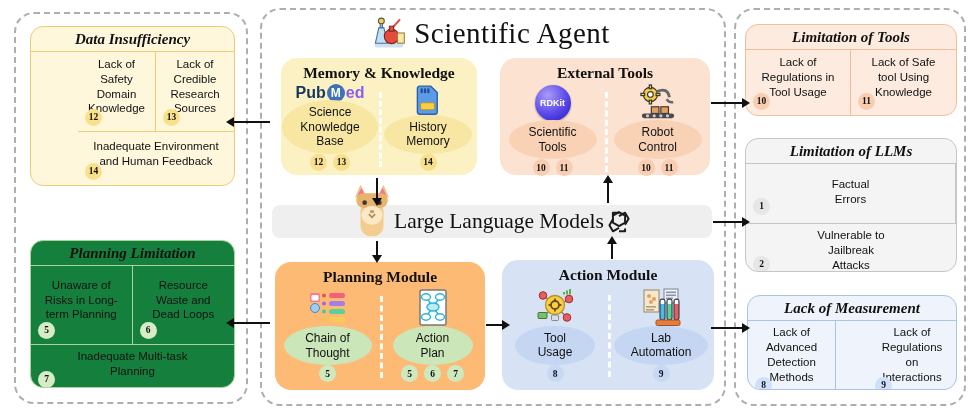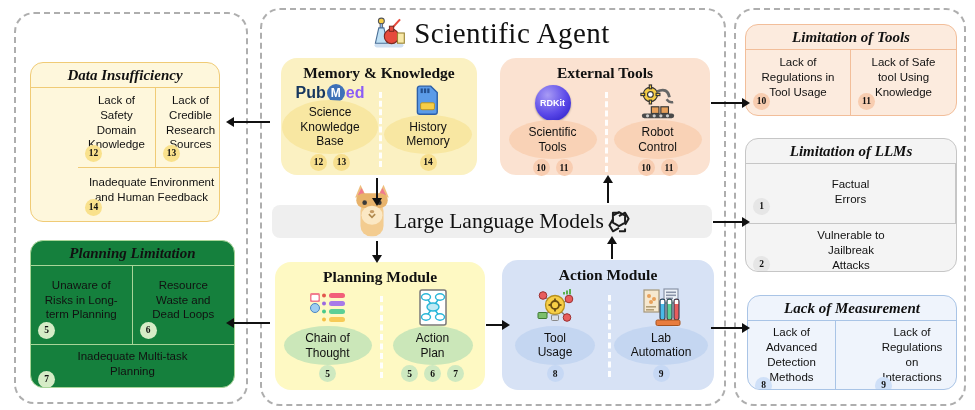--- a/index.html
+++ b/index.html
@@ -23,21 +23,21 @@
   .panel-head{font-family:"Liberation Serif",serif;font-weight:bold;font-style:italic;
     font-size:15px;text-align:center;padding:4px 0 3px;border-bottom:1.5px solid;}
   .pgrid{flex:1;display:grid;}
   .cell{position:relative;display:flex;align-items:center;justify-content:center;
     text-align:center;font-size:11.5px;line-height:1.3;padding:4px 10px 14px;box-sizing:border-box;}
   .cell .badge{position:absolute;left:7px;bottom:5px;}
   .badge{width:17px;height:17px;border-radius:50%;display:inline-flex;align-items:center;
     justify-content:center;font-family:"Liberation Serif",serif;font-weight:bold;font-size:9.5px;flex:none;}
 
   
-  #p-data{left:30px;top:26px;width:190px;height:160px;background:#FEF7DC;border-color:#F0CB76;margin-top:36px;}
+  #p-data{left:30px;top:26px;width:205px;height:160px;background:#FEF7DC;border-color:#F0CB76;}
   #p-data .panel-head{border-color:#F0CB76;}
   #p-data .pgrid{grid-template-columns:1fr 1fr;grid-template-rows:80px 1fr;padding-left:47px;}
   #p-data .c0{border-right:1.5px solid #F0CB76;border-bottom:1.5px solid #F0CB76;}
   #p-data .c1{border-bottom:1.5px solid #F0CB76;}
   #p-data .c2{grid-column:1/3;}
   #p-data .badge{background:#F9E18C;}
   
   #p-plan{left:30px;top:240px;width:205px;height:148px;background:#15803d;border-color:#A9D599;}
   #p-plan .panel-head{border-color:#A9D599;}
   #p-plan .pgrid{grid-template-columns:1fr 1fr;grid-template-rows:79px 1fr;}
@@ -79,21 +79,21 @@
   .item-label{position:relative;z-index:1;text-align:center;font-size:12px;line-height:1.22;}
   .item-label::before{content:"";position:absolute;inset:-5px -12px;border-radius:50%;z-index:-1;}
   .badges{display:flex;gap:6px;margin-top:2px;}
 
   #m-memory{left:281px;top:58px;width:196px;height:117px;background:#FBF1C2;}
   #m-memory .item-label::before{background:#F8E7A2;}
   #m-memory .badge{background:#F7DF8E;}
   #m-external{left:500px;top:58px;width:210px;height:117px;background:#FBE2D1;}
   #m-external .item-label::before{background:#F9D2B6;}
   #m-external .badge{background:#F8CDB1;}
-  #m-planning{left:275px;top:262px;width:210px;height:128px;background:#fef9c3;}
+  #m-planning{left:275px;top:262px;width:210px;height:128px;background:#fdba74;}
   #m-planning .item-label::before{background:#CBE7B9;}
   #m-planning .badge{background:#CEE9C0;}
   #m-action{left:502px;top:260px;width:212px;height:130px;background:#D7E2F5;justify-content:center;}
   #m-action .item-label::before{background:#C4D6F1;}
   #m-action .badge{background:#C6D8F4;}
 
   
   .pubmed{display:flex;align-items:center;font-weight:bold;font-size:16px;}
   .pubmed .pub{color:#16375f;}
   .pubmed .mcirc{width:18px;height:18px;border-radius:50%;background:#3E71B8;color:#fff;

